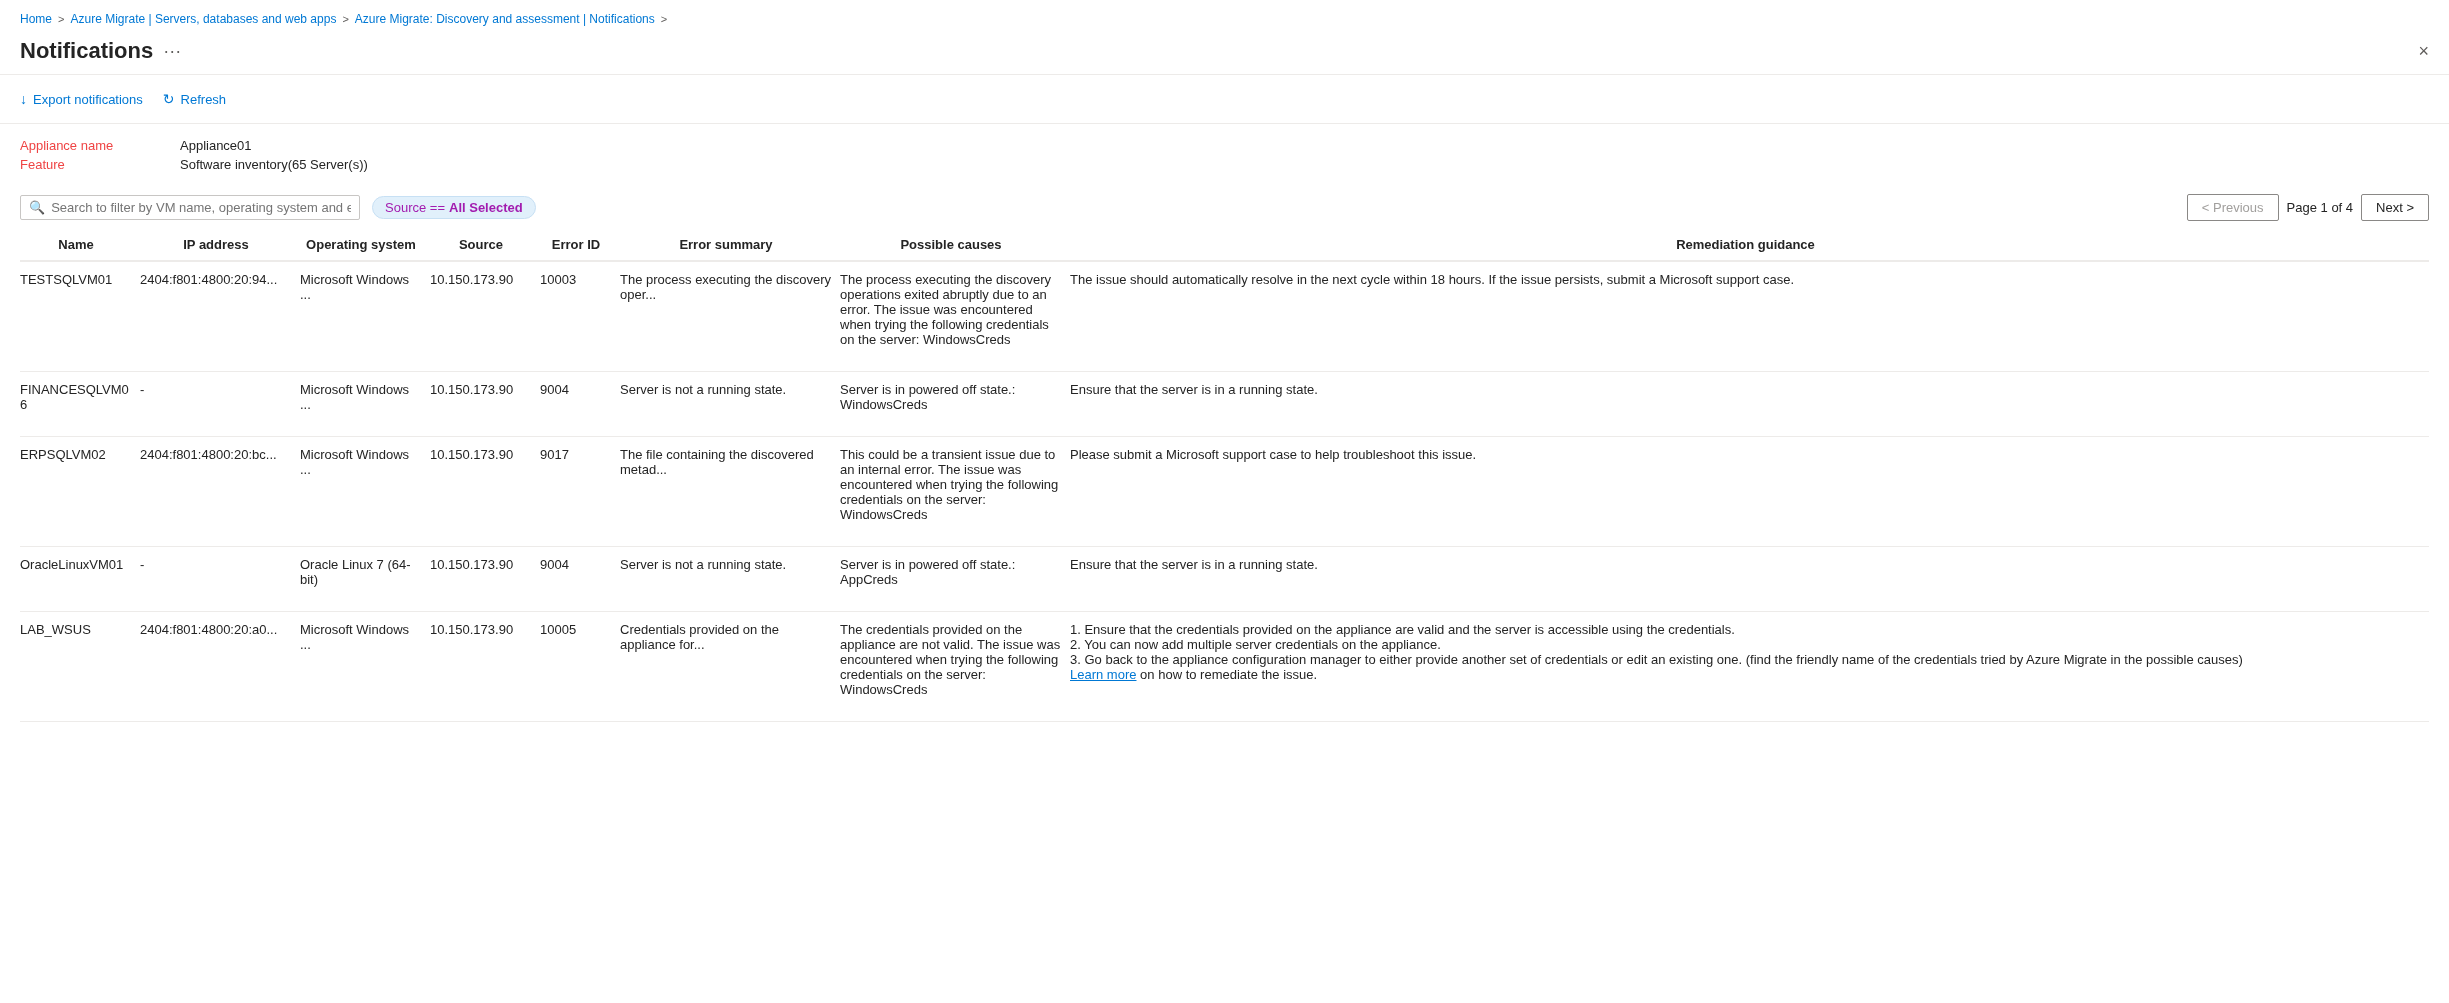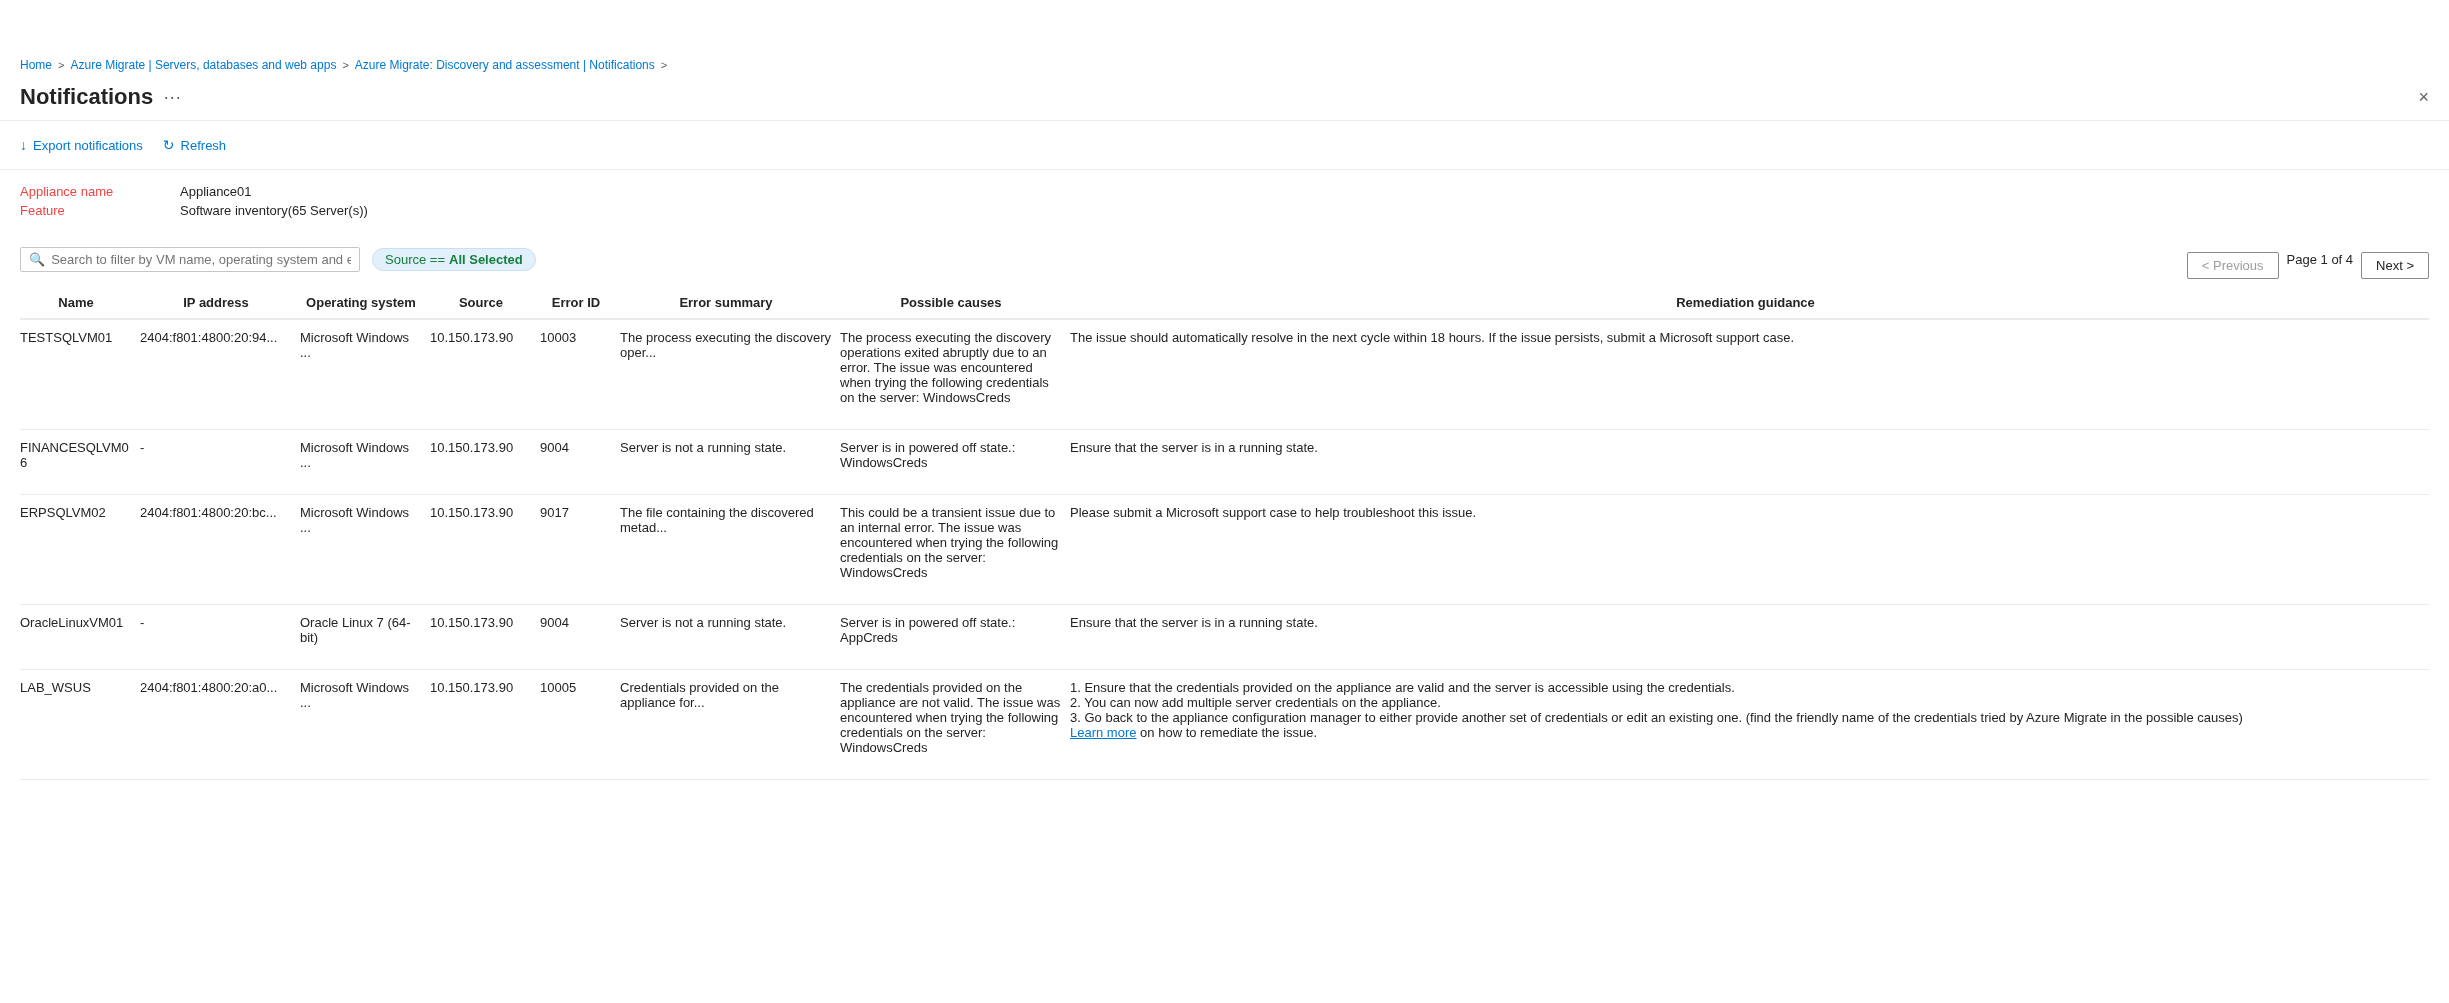--- a/index.html
+++ b/index.html
@@ -1,18 +1,18 @@
 <!DOCTYPE html>
 <html><head>
   <meta charset="utf-8">
   <style>
     * { box-sizing: border-box; margin: 0; padding: 0; }
     body { font-family: 'Segoe UI', Arial, sans-serif; font-size: 13px; color: #242424; background: #fff; }
 
-    .breadcrumb { display: flex; align-items: center; gap: 6px; padding: 12px 20px 6px; font-size: 12px; color: #0078d4; margin-top: 46px; }
+    .breadcrumb { display: flex; align-items: center; gap: 6px; padding: 12px 20px 6px; font-size: 12px; color: #0078d4; }
     .breadcrumb span { color: #605e5c; }
     .breadcrumb a { color: #0078d4; text-decoration: none; }
     .breadcrumb-sep { color: #605e5c; font-size: 11px; }
 
     .page-header { display: flex; align-items: center; padding: 6px 20px 10px; border-bottom: 1px solid #edebe9; }
     .page-title { font-size: 22px; font-weight: 600; color: #242424; }
     .page-more { margin-left: 10px; color: #605e5c; font-size: 18px; cursor: pointer; }
     .close-btn { margin-left: auto; font-size: 18px; color: #605e5c; cursor: pointer; background: none; border: none; line-height: 1; }
 
     .toolbar { display: flex; align-items: center; gap: 20px; padding: 12px 20px; border-bottom: 1px solid #edebe9; }
@@ -22,23 +22,23 @@
     .meta-section { padding: 14px 20px 10px; }
     .meta-row { display: flex; align-items: center; margin-bottom: 4px; font-size: 13px; }
     .meta-label { width: 160px; color: #ef4444; }
     .meta-value { color: #242424; }
 
     .filter-bar { display: flex; align-items: center; justify-content: space-between; padding: 8px 20px 8px; }
     .filter-left { display: flex; align-items: center; gap: 12px; }
     .search-box { display: flex; align-items: center; border: 1px solid #c8c6c4; border-radius: 2px; padding: 4px 8px; width: 340px; gap: 6px; }
     .search-box input { border: none; outline: none; font-size: 13px; color: #242424; width: 100%; background: transparent; }
     .search-icon-svg { color: #605e5c; font-size: 13px; }
-    .source-badge { background: #e1f0fb; border: 1px solid #c7e0f4; border-radius: 16px; padding: 3px 12px; font-size: 13px; color: #15803d; display: flex; align-items: center; gap: 4px; }
+    .source-badge { background: #e1f0fb; border: 1px solid #c7e0f4; border-radius: 16px; padding: 3px 12px; font-size: 13px; color: #a21caf; display: flex; align-items: center; gap: 4px; }
     .source-badge strong { font-weight: 600; }
-    .filter-right { display: flex; align-items: flex-start; gap: 8px; font-size: 13px; margin-top: 12px; }
+    .filter-right { display: flex; align-items: center; gap: 8px; font-size: 13px; }
     .pagination-btn { border: 1px solid #8a8886; background: #fff; padding: 5px 14px; font-size: 13px; cursor: pointer; border-radius: 2px; color: #242424; }
     .pagination-btn.disabled { color: #a19f9d; cursor: default; }
     .pagination-info { font-size: 13px; color: #242424; white-space: nowrap; }
 
     .table-container { padding: 0 20px; overflow-x: auto; }
     table { width: 100%; border-collapse: collapse; table-layout: fixed; }
     thead tr { border-bottom: 2px solid #edebe9; }
     thead th { text-align: center; padding: 8px 8px 8px 0; font-weight: 600; font-size: 13px; color: #242424; vertical-align: bottom; white-space: nowrap; }
     tbody tr { border-bottom: 1px solid #edebe9; vertical-align: top; }
     tbody td { padding: 10px 8px 24px 0; font-size: 13px; color: #242424; vertical-align: top; word-wrap: break-word; }

